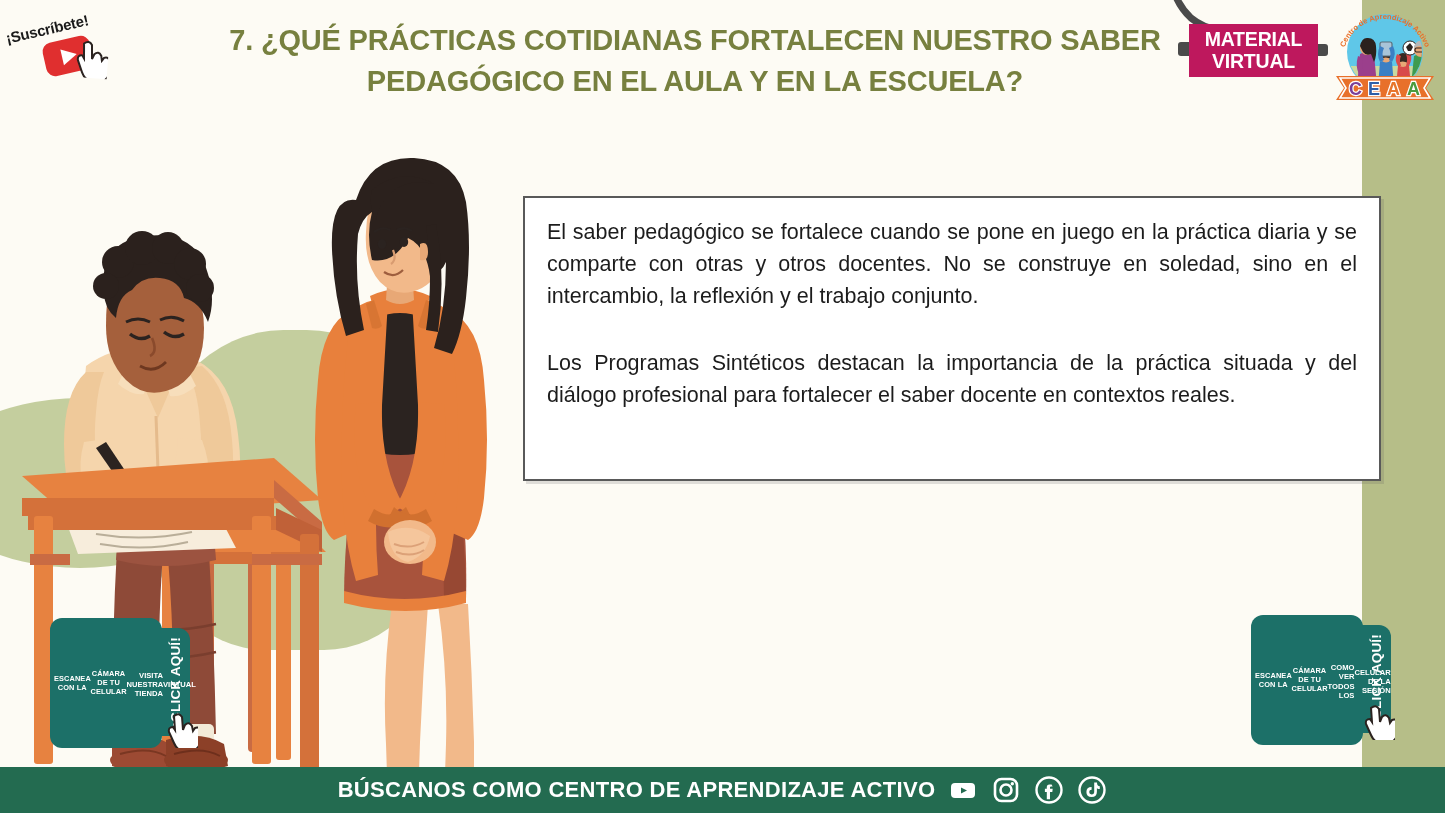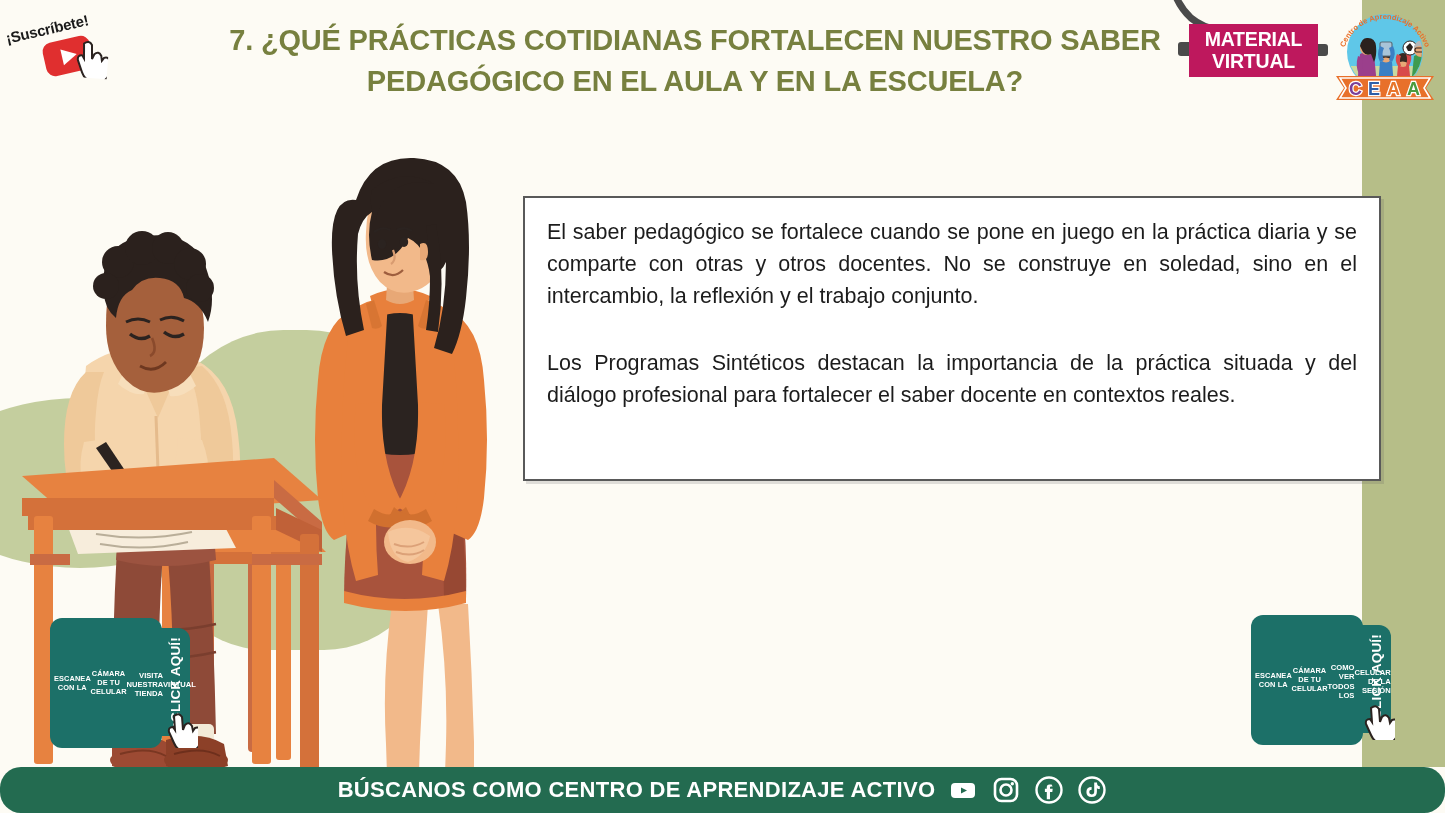--- a/index.html
+++ b/index.html
@@ -209,21 +209,20 @@
   #tab-right { left: 1361px; top: 625px; }
   #hand-right { left: 1363px; top: 704px; }
 
   
   .footer {
     position: absolute; left: 0; top: 767px;
     width: 1445px; height: 46px;
     background: #236B50;
     display: flex; align-items: center; justify-content: center;
     gap: 13px;
-    border-radius: 21px;
   }
   .footer-text {
     font-size: 22px; font-weight: bold; color: #FFFFFF;
     letter-spacing: 0.3px;
   }
   .soc {
     width: 30px; height: 30px;
     display: flex; align-items: center; justify-content: center;
   }
   .soc svg { display: block; }

